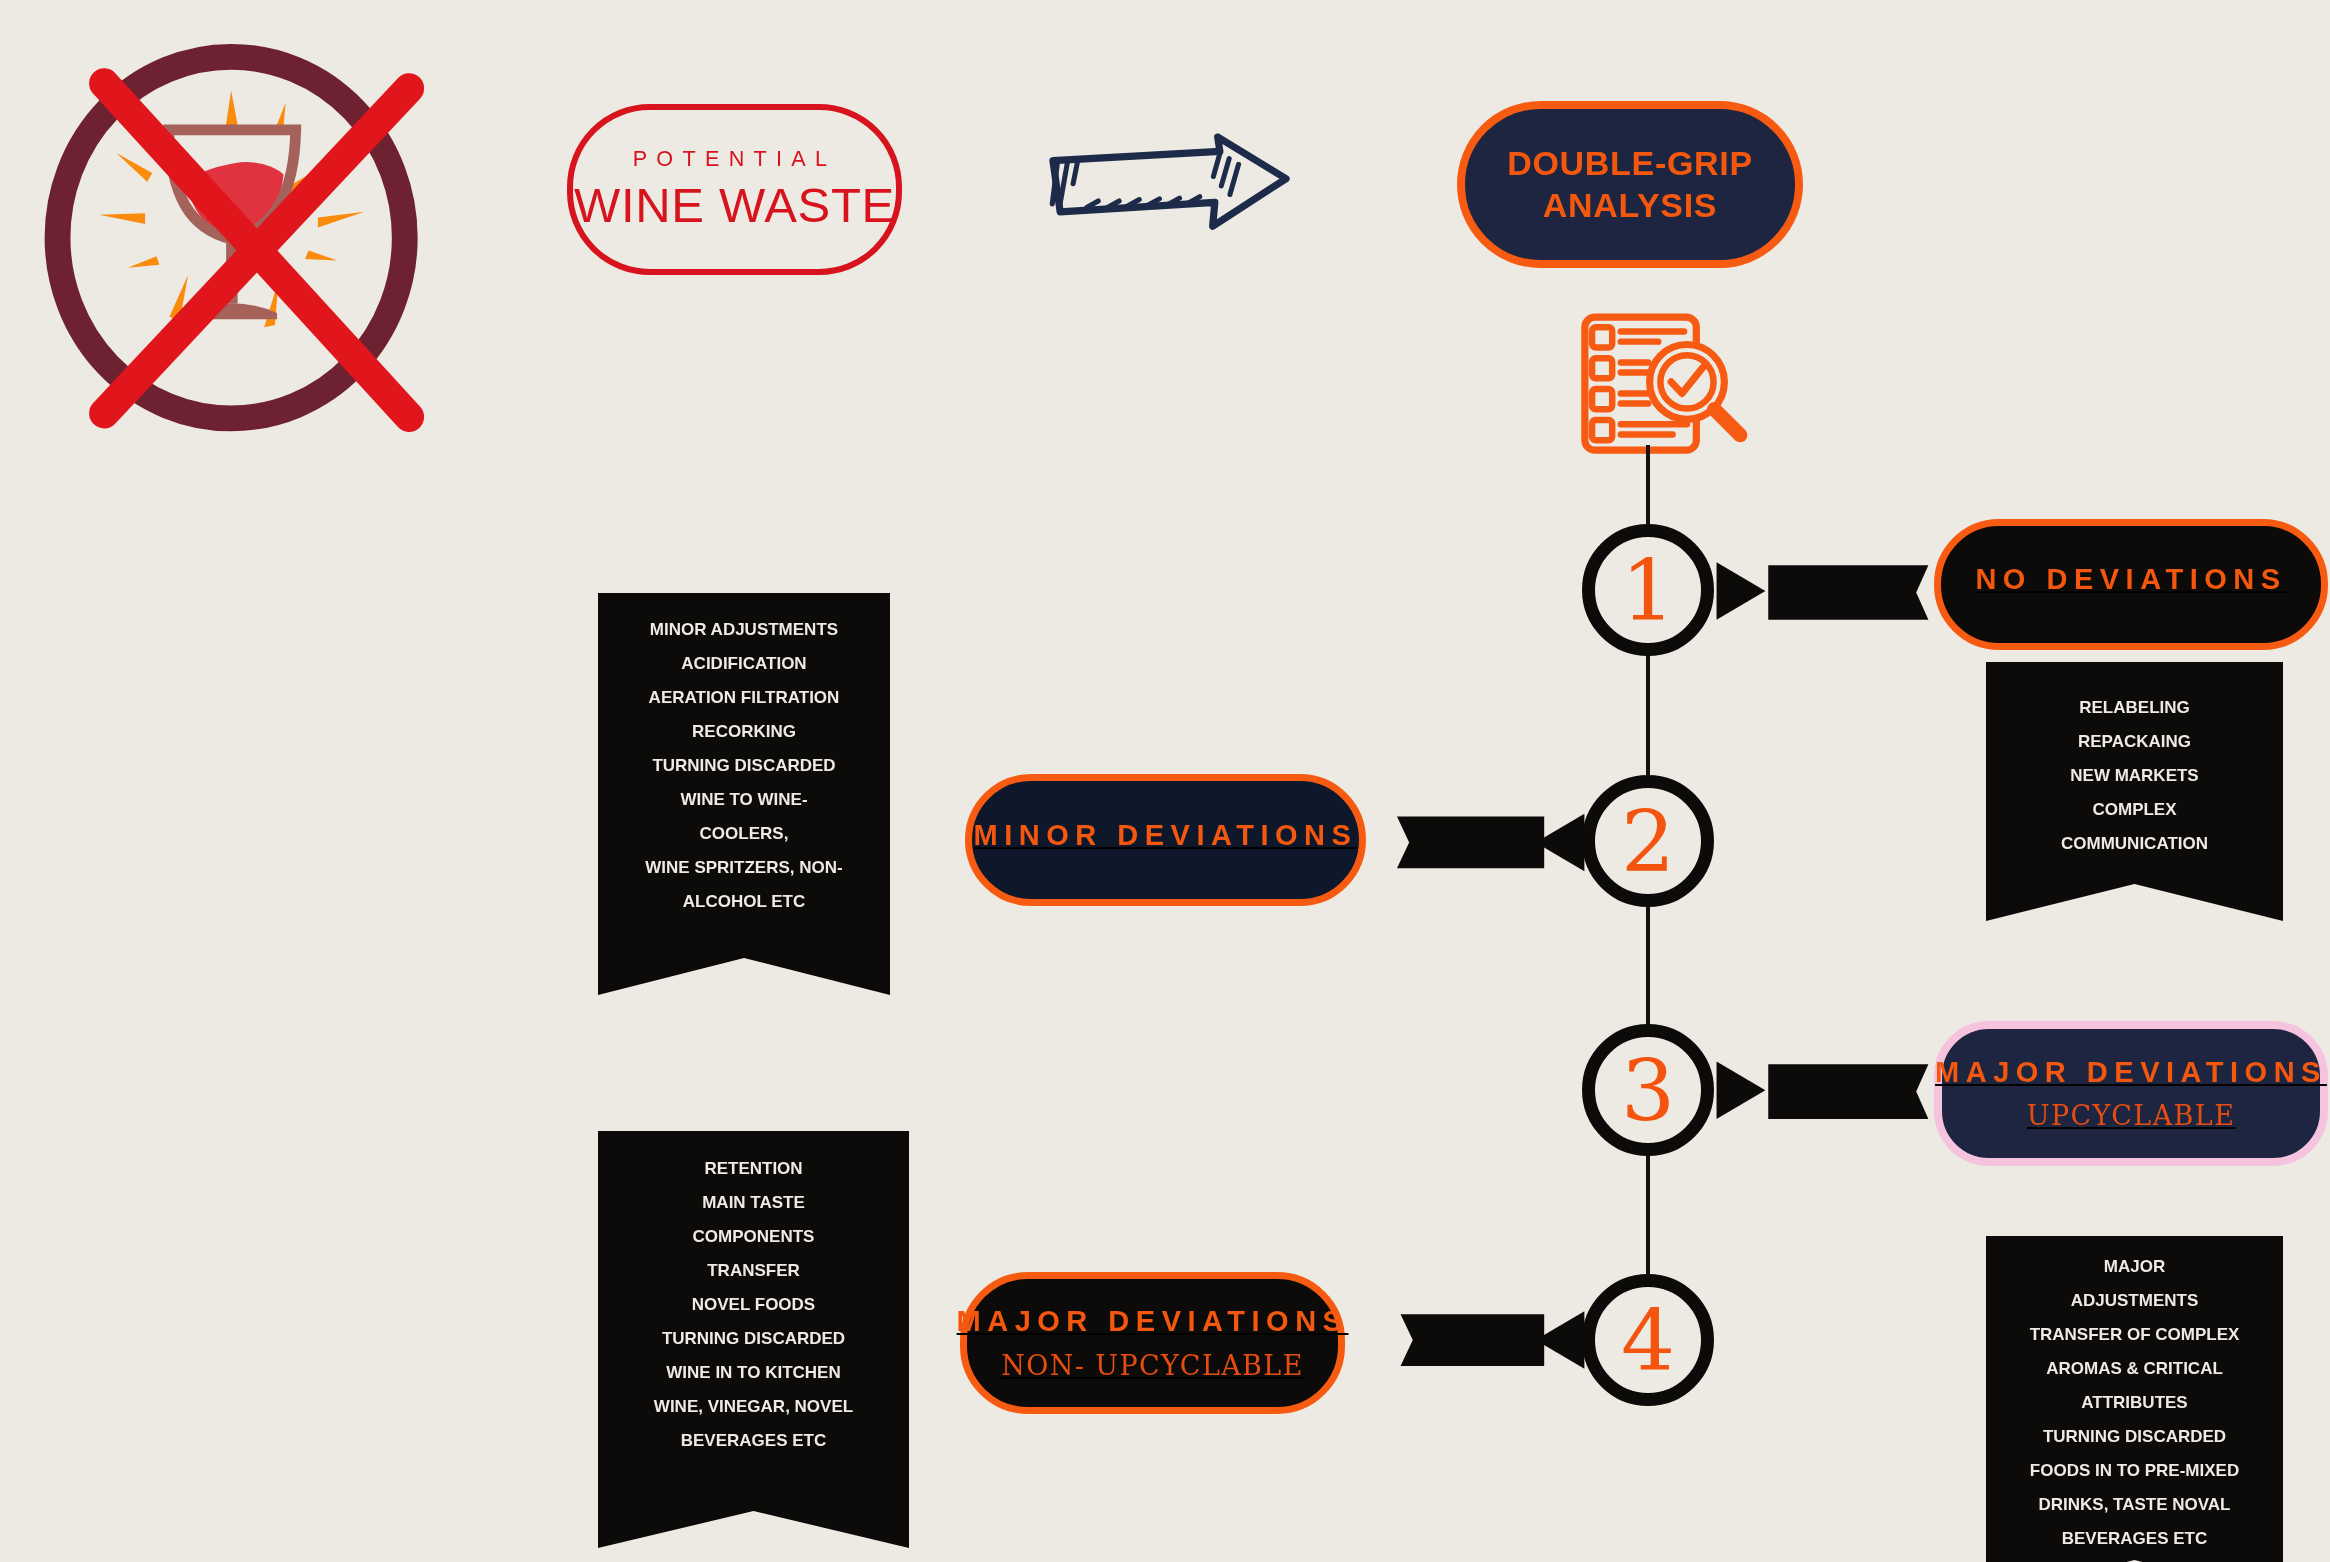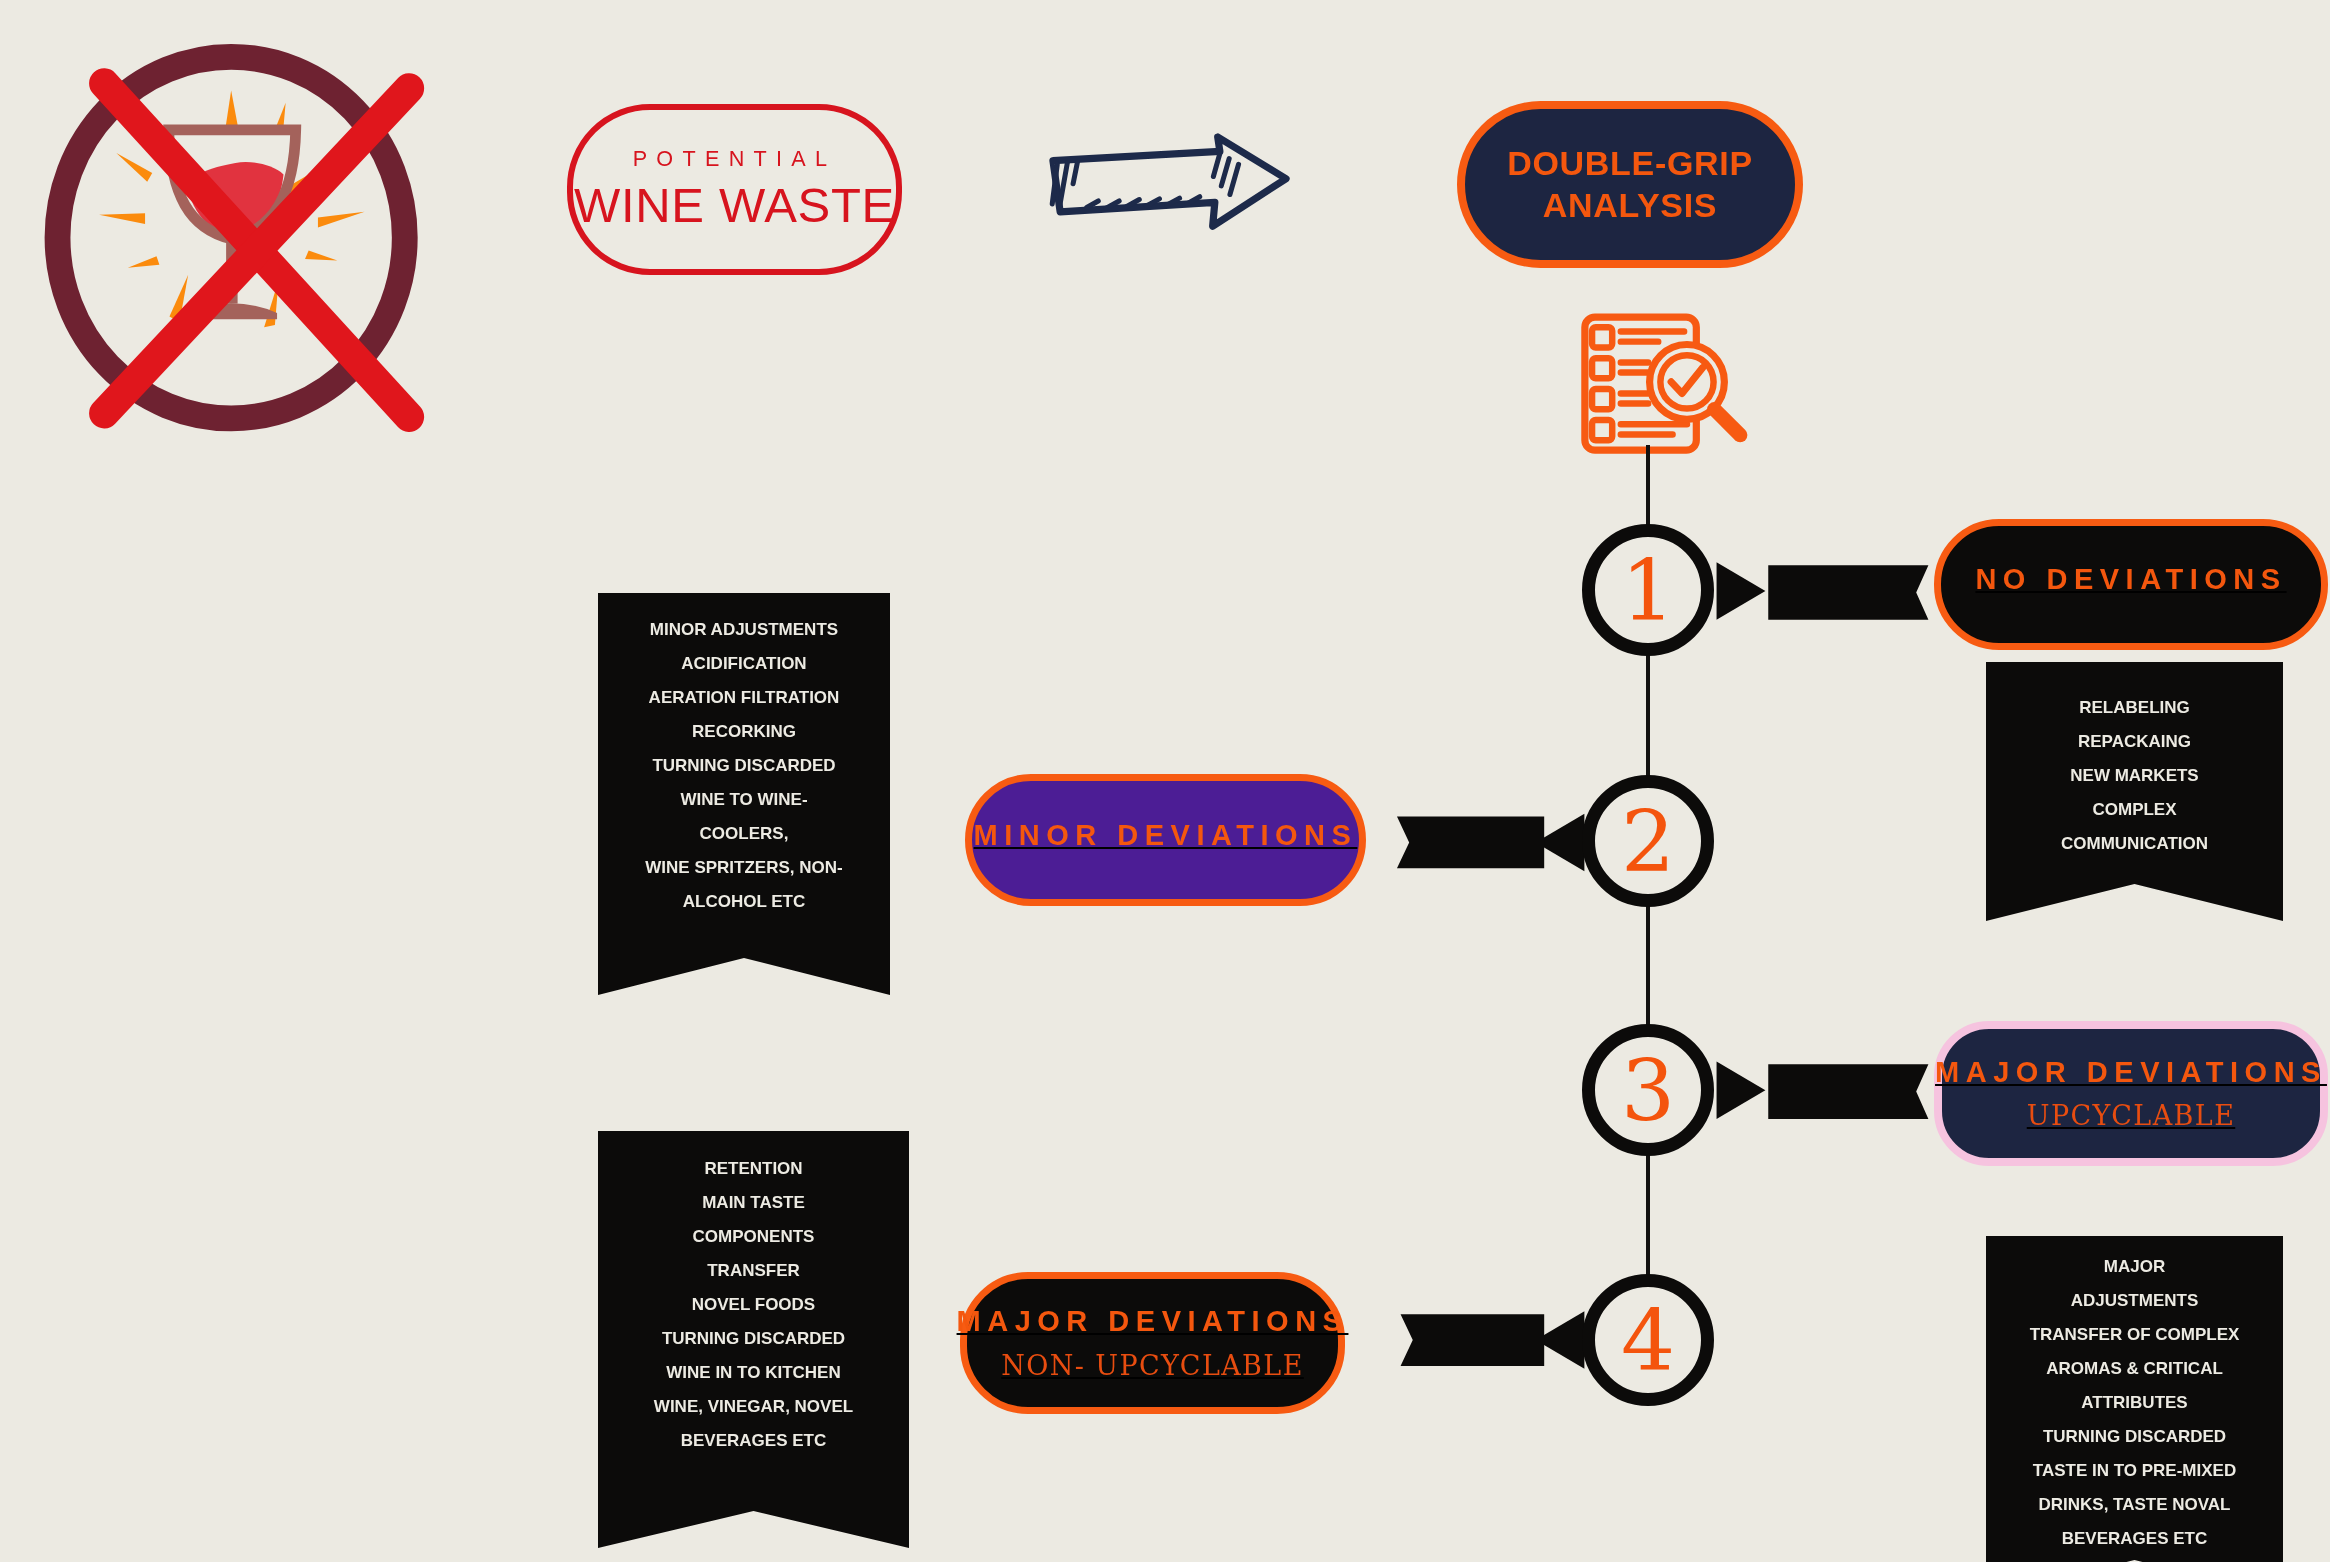--- a/index.html
+++ b/index.html
@@ -22,21 +22,21 @@
         background:#ECEAE2;z-index:3;display:flex;align-items:center;justify-content:center;}
   .circle .num{font-family:"DejaVu Serif", serif;font-size:85px;color:#F4540D;line-height:1;}
   .connectors{z-index:2;}
 
   
   .badge{position:absolute;z-index:3;display:flex;flex-direction:column;align-items:center;justify-content:center;
         box-sizing:border-box;text-align:center;text-decoration:underline;}
   .badge .title{font-weight:bold;font-size:29px;color:#F4570E;letter-spacing:6.5px;white-space:nowrap;}
   .badge .subtitle{font-family:"DejaVu Serif", serif;font-size:27px;color:#E84D10;letter-spacing:1.4px;margin-top:11.5px;white-space:nowrap;}
   .badge.b1{left:1934px;top:519px;width:394px;height:131px;background:#0C0B0A;border:7.2px solid #F75B12;border-radius:65px;padding-bottom:10px;}
-  .badge.b2{left:965px;top:774px;width:401px;height:132px;background:#4c1d95;border:7.2px solid #F75B12;border-radius:66px;padding-bottom:10px;}
+  .badge.b2{left:965px;top:774px;width:401px;height:132px;background:#0f172a;border:7.2px solid #F75B12;border-radius:66px;padding-bottom:10px;}
   .badge.b3{left:1934px;top:1021px;width:394px;height:145px;background:#1D2541;border:8.6px solid #F6C3DF;border-radius:55px;}
   .badge.b4{left:960px;top:1272px;width:385px;height:142px;background:#0C0B0A;border:7.2px solid #F75B12;border-radius:68px;}
 
   
   .banner{position:absolute;z-index:3;background:#0C0B0A;color:#EDEBE3;font-weight:bold;font-size:17px;
         line-height:34px;text-align:center;box-sizing:border-box;overflow:hidden;white-space:nowrap;
         clip-path:polygon(0 0,100% 0,100% 100%,50% calc(100% - 37px),0 100%);}
   .banner.l1{left:598px;top:593px;width:292px;height:402px;padding-top:20px;}
   .banner.r1{left:1986px;top:662px;width:297px;height:259px;padding-top:29px;}
   .banner.l2{left:598px;top:1131px;width:311px;height:417px;padding-top:21px;}
@@ -174,21 +174,21 @@
       <div>WINE SPRITZERS, NON-</div>
       <div>ALCOHOL ETC</div>
     </div>
   <div class="banner r2">
       <div>MAJOR</div>
       <div>ADJUSTMENTS</div>
       <div>TRANSFER OF COMPLEX</div>
       <div>AROMAS &amp; CRITICAL</div>
       <div>ATTRIBUTES</div>
       <div>TURNING DISCARDED</div>
-      <div>TASTE IN TO PRE-MIXED</div>
+      <div>FOODS IN TO PRE-MIXED</div>
       <div>DRINKS, TASTE NOVAL</div>
       <div>BEVERAGES ETC</div>
     </div>
   <div class="banner l2">
       <div>RETENTION</div>
       <div>MAIN TASTE</div>
       <div>COMPONENTS</div>
       <div>TRANSFER</div>
       <div>NOVEL FOODS</div>
       <div>TURNING DISCARDED</div>

